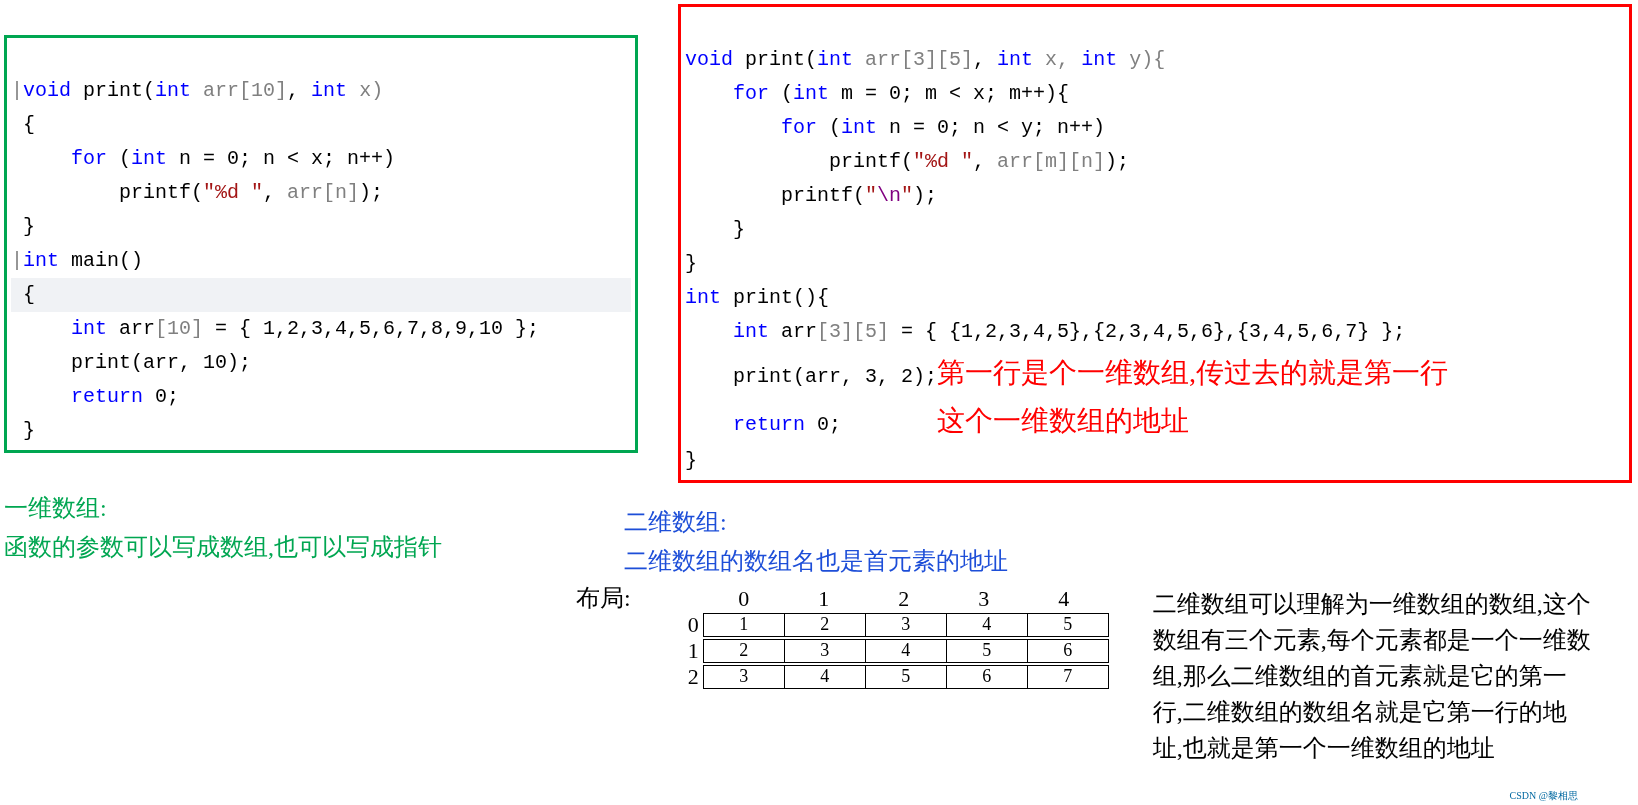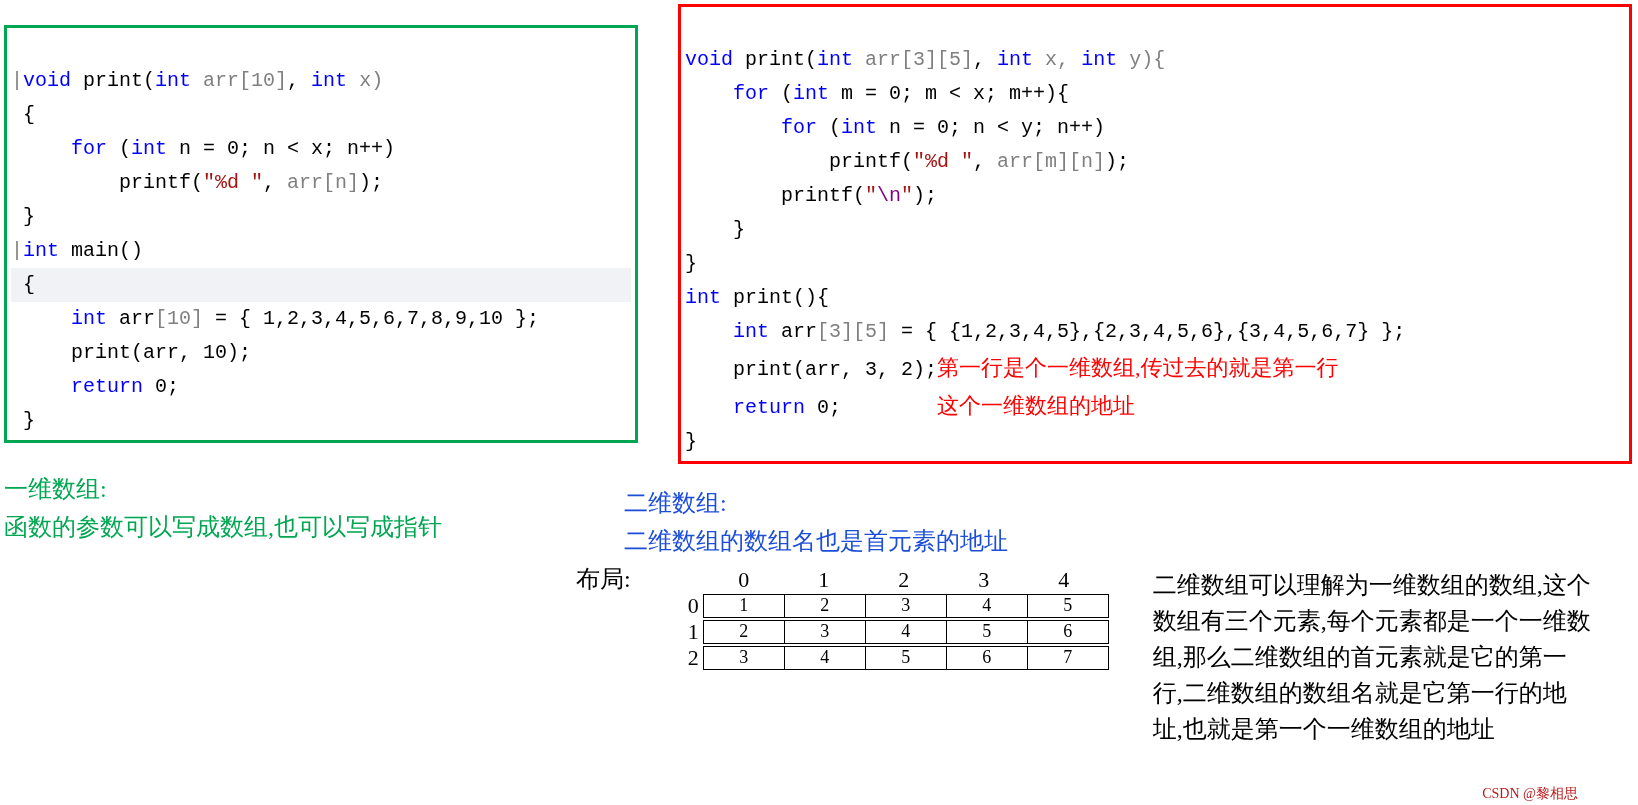--- a/index.html
+++ b/index.html
@@ -36,21 +36,21 @@
   .str { color: #a31515; }
   .esc { color: #800080; }
   .line-highlight {
     background: #f0f2f5;
     display: inline-block;
     width: 100%;
   }
   .red-annot {
     color: #ff0000;
     font-family: "SimSun", serif;
-    font-size: 22px;
+    font-size: 28px;
   }
   .notes {
     font-family: "SimSun", serif;
     font-size: 24px;
     line-height: 1.6;
     margin-top: 6px;
   }
   .notes-green { color: #00a651; }
   .notes-red { color: #1d4ed8; }
   .middle-row {
@@ -103,22 +103,22 @@
     font-family: "SimSun", serif;
     font-size: 24px;
     line-height: 1.5;
     color: #000;
     width: 440px;
   }
   .watermark {
     position: absolute;
     right: 60px;
     bottom: 2px;
-    color: #b91c1c;
-    font-size: 14px;
+    color: #0369a1;
+    font-size: 10px;
     font-family: "SimSun", serif;
   }
 </style>
 </head>
 <body>
 
 <div class="top-row">
 
   <div class="code-box box-left">
 <span><span class="dim">|</span><span class="kw">void</span><span> print(</span><span class="kw">int</span><span class="dim"> arr</span><span class="dim">[10]</span><span>, </span><span class="kw">int</span><span class="dim"> x)</span></span>

